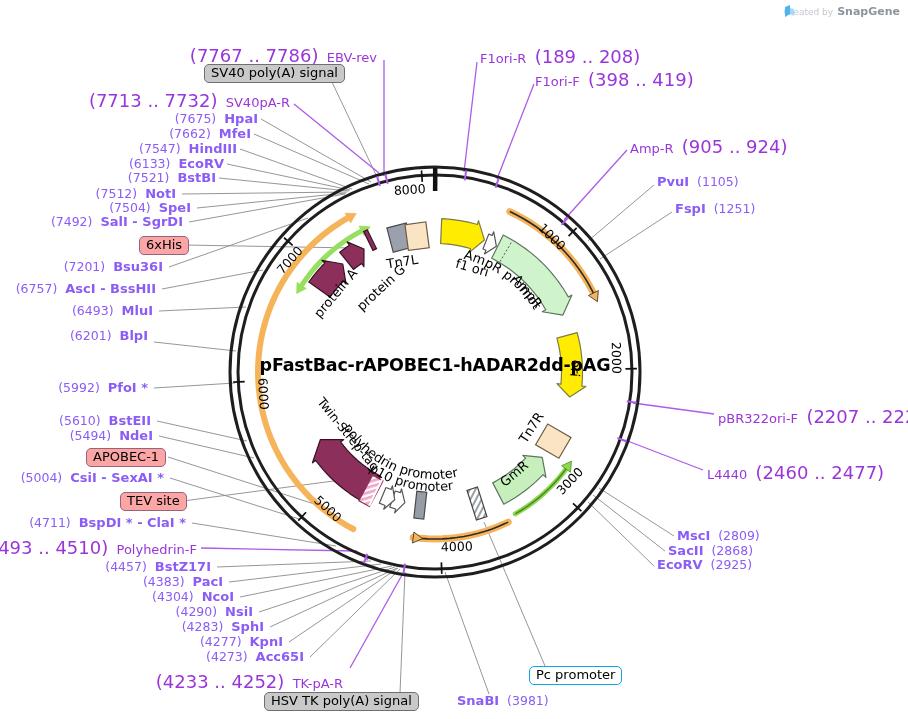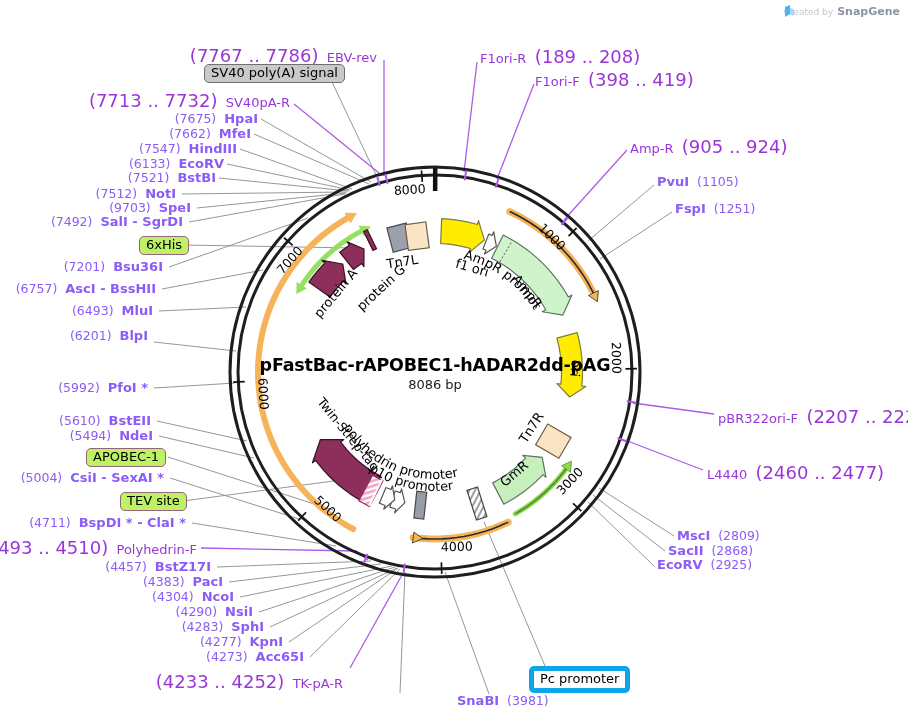--- a/index.html
+++ b/index.html
@@ -8,22 +8,22 @@
   svg{position:absolute;left:0;top:0;}
   .lbl{position:absolute;white-space:nowrap;font-size:12.5px;color:#8b5cf6;}
   .lbl .pos{font-weight:400;}
   .lbl .nm{font-weight:700;font-size:13px;}
   .lbl.ralign{text-align:right;}
   .primer{position:absolute;white-space:nowrap;font-size:13px;color:#9A36D9;}
   .primer .ppos{font-size:18px;}
   .boxlbl{position:absolute;white-space:nowrap;font-size:13px;color:#000;
           border-radius:5px;padding:0px 6px 1px 6px;line-height:16px;}
   .graybox{background:#C9C9C9;border:1px solid #6f6f6f;}
-  .pinkbox{background:#bef264;border:1px solid #97627e;}
-  .whitebox{background:#ffffff;border:5px solid #0ea5e9;}
+  .pinkbox{background:#fca5a5;border:1px solid #97627e;}
+  .whitebox{background:#ffffff;border:1px solid #0ea5e9;}
   .title-wrap{position:absolute;left:235px;top:345px;width:400px;text-align:center;margin-top:10px;}
   .ptitle{font-size:17.5px;font-weight:700;color:#000;letter-spacing:-0.2px;}
   .psize{font-size:13px;color:#222;margin-top:2px;}
   .watermark{position:absolute;right:8px;top:5px;font-size:11px;color:#9aa3ad;
              display:flex;align-items:center;gap:4px;}
   .watermark .cb{font-size:9px;color:#c2c8cf;}
   .watermark .brand{font-weight:600;color:#8C959F;text-align:center;}
   .ftext{font-size:13px;fill:#000;}
   .ticklabel{font-size:12.5px;fill:#000;}
 </style>
@@ -192,21 +192,21 @@
     </text>
   </g>
 </svg>
 
 <div class="lbl ralign" style="right:650px;top:111px"><span class="pos">(7675)</span>&nbsp; <span class="nm">HpaI</span></div>
 <div class="lbl ralign" style="right:657px;top:126px"><span class="pos">(7662)</span>&nbsp; <span class="nm">MfeI</span></div>
 <div class="lbl ralign" style="right:671px;top:141px"><span class="pos">(7547)</span>&nbsp; <span class="nm">HindIII</span></div>
 <div class="lbl ralign" style="right:684px;top:156px"><span class="pos">(6133)</span>&nbsp; <span class="nm">EcoRV</span></div>
 <div class="lbl ralign" style="right:692px;top:170px"><span class="pos">(7521)</span>&nbsp; <span class="nm">BstBI</span></div>
 <div class="lbl ralign" style="right:732px;top:186px"><span class="pos">(7512)</span>&nbsp; <span class="nm">NotI</span></div>
-<div class="lbl ralign" style="right:717px;top:200px"><span class="pos">(9703)</span>&nbsp; <span class="nm">SpeI</span></div>
+<div class="lbl ralign" style="right:717px;top:200px"><span class="pos">(7504)</span>&nbsp; <span class="nm">SpeI</span></div>
 <div class="lbl ralign" style="right:725px;top:214px"><span class="pos">(7492)</span>&nbsp; <span class="nm">SalI - SgrDI</span></div>
 <div class="lbl ralign" style="right:745px;top:259px"><span class="pos">(7201)</span>&nbsp; <span class="nm">Bsu36I</span></div>
 <div class="lbl ralign" style="right:752px;top:281px"><span class="pos">(6757)</span>&nbsp; <span class="nm">AscI - BssHII</span></div>
 <div class="lbl ralign" style="right:755px;top:303px"><span class="pos">(6493)</span>&nbsp; <span class="nm">MluI</span></div>
 <div class="lbl ralign" style="right:760px;top:328px"><span class="pos">(6201)</span>&nbsp; <span class="nm">BlpI</span></div>
 <div class="lbl ralign" style="right:760px;top:380px"><span class="pos">(5992)</span>&nbsp; <span class="nm">PfoI *</span></div>
 <div class="lbl ralign" style="right:757px;top:413px"><span class="pos">(5610)</span>&nbsp; <span class="nm">BstEII</span></div>
 <div class="lbl ralign" style="right:755px;top:428px"><span class="pos">(5494)</span>&nbsp; <span class="nm">NdeI</span></div>
 <div class="lbl ralign" style="right:744px;top:470px"><span class="pos">(5004)</span>&nbsp; <span class="nm">CsiI - SexAI *</span></div>
 <div class="lbl ralign" style="right:722px;top:515px"><span class="pos">(4711)</span>&nbsp; <span class="nm">BspDI * - ClaI *</span></div>
@@ -232,25 +232,25 @@
 <div class="primer" style="left:630px;top:136px"><span>Amp-R</span>&nbsp; <span class="ppos">(905 .. 924)</span></div>
 <div class="primer" style="left:718px;top:406px"><span>pBR322ori-F</span>&nbsp; <span class="ppos">(2207 .. 2226)</span></div>
 <div class="primer" style="left:707px;top:462px"><span>L4440</span>&nbsp; <span class="ppos">(2460 .. 2477)</span></div>
 <div class="primer" style="right:711px;top:537px"><span class="ppos">(4493 .. 4510)</span>&nbsp; <span>Polyhedrin-F</span></div>
 <div class="primer" style="right:565px;top:671px"><span class="ppos">(4233 .. 4252)</span>&nbsp; <span>TK-pA-R</span></div>
 
 <div class="boxlbl graybox" style="left:204px;top:64px">SV40 poly(A) signal</div>
 <div class="boxlbl pinkbox" style="left:139px;top:236px">6xHis</div>
 <div class="boxlbl pinkbox" style="left:86px;top:448px">APOBEC-1</div>
 <div class="boxlbl pinkbox" style="left:120px;top:492px">TEV site</div>
+<div class="boxlbl graybox" style="left:264px;top:692px">HSV TK poly(A) signal</div>
 <div class="boxlbl whitebox" style="left:529px;top:666px">Pc promoter</div>
 
 <div class="title-wrap">
   <div class="ptitle">pFastBac-rAPOBEC1-hADAR2dd-pAG</div>
-  <div class="psize">8086 bp</div>
 </div>
 
 <div class="watermark">
   <span class="cb">Created by</span>
   <svg width="11" height="13" viewBox="0 0 11 13">
     <path d="M1,12 L1,2 L6,0 L6,9 Z" fill="#4FB3F0"></path>
     <path d="M6,9 L6,3 L10,4 L10,11 Z" fill="#A8D8F8"></path>
   </svg>
   <span class="brand">SnapGene</span>
 </div>

